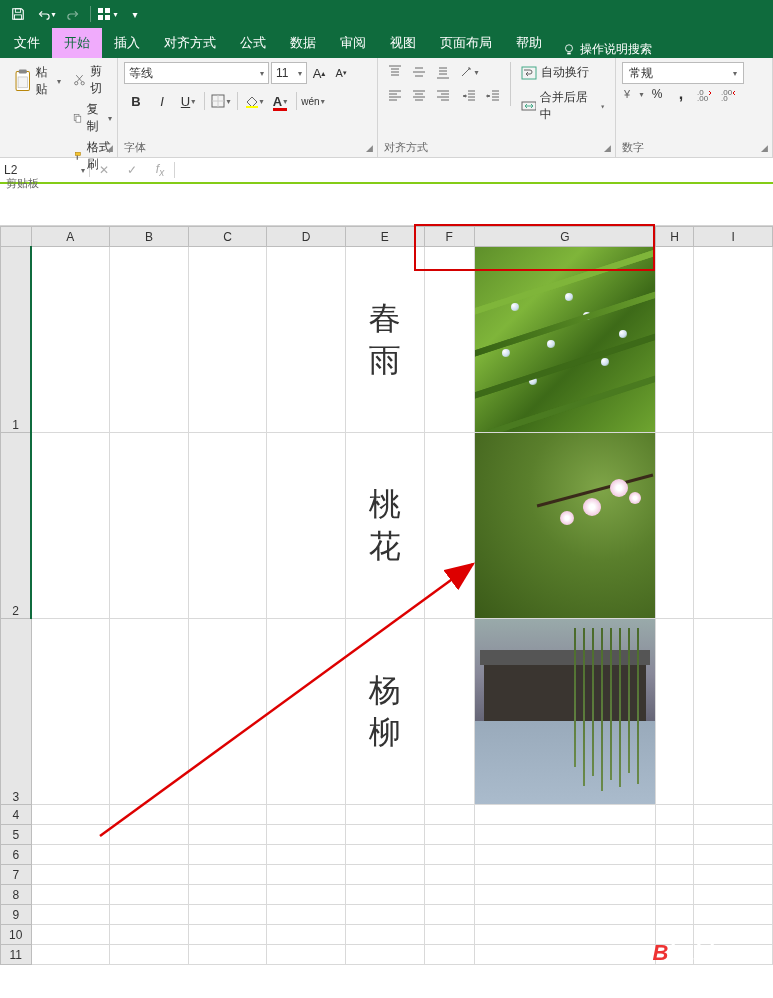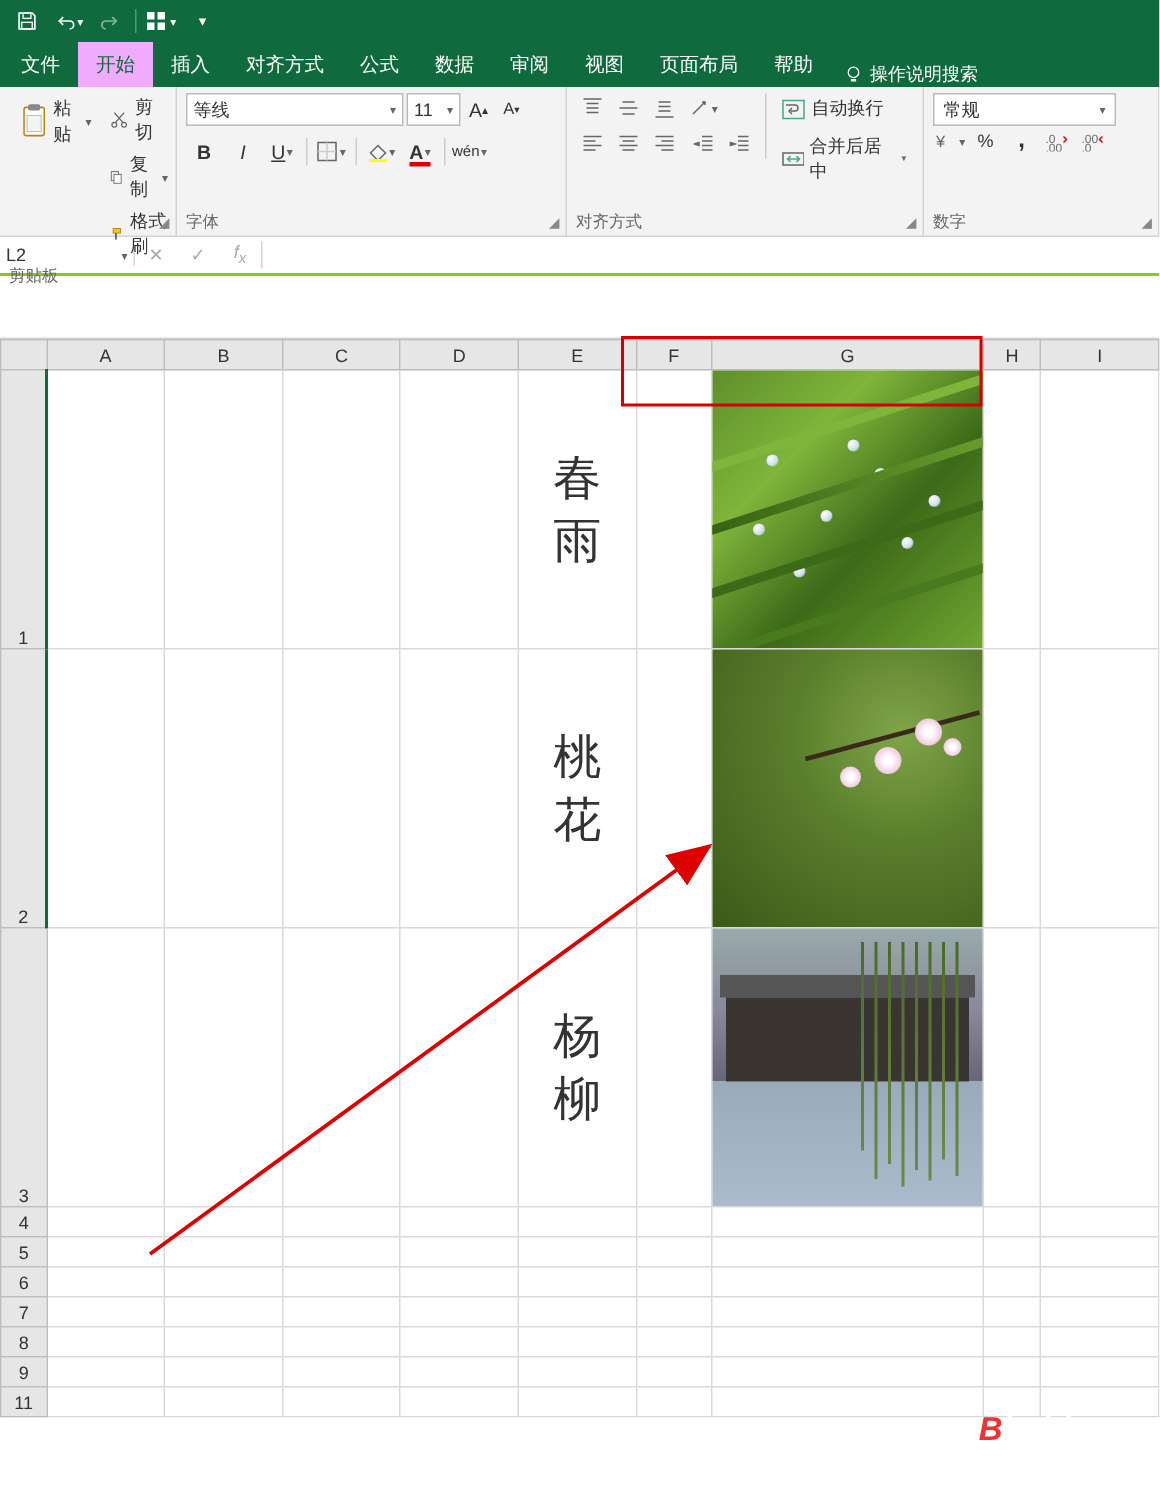--- a/index.html
+++ b/index.html
@@ -587,20 +587,32 @@
           <td class="cell"></td>
           <td class="cell"></td>
           <td class="cell"></td>
           <td class="cell"></td>
           <td class="cell"></td>
           <td class="cell"></td>
           <td class="cell"></td>
           <td class="cell"></td>
         </tr>
   <tr>
+          <td class="row-hdr">10</td>
+          <td class="cell"></td>
+          <td class="cell"></td>
+          <td class="cell"></td>
+          <td class="cell"></td>
+          <td class="cell"></td>
+          <td class="cell"></td>
+          <td class="cell"></td>
+          <td class="cell"></td>
+          <td class="cell"></td>
+        </tr>
+  <tr>
           <td class="row-hdr">11</td>
           <td class="cell"></td>
           <td class="cell"></td>
           <td class="cell"></td>
           <td class="cell"></td>
           <td class="cell"></td>
           <td class="cell"></td>
           <td class="cell"></td>
           <td class="cell"></td>
           <td class="cell"></td>

